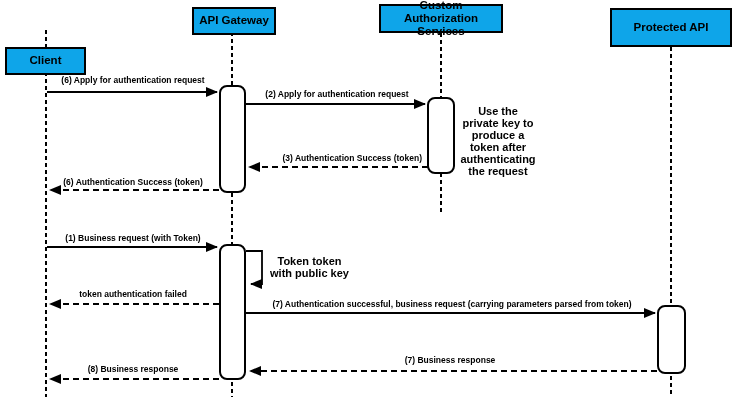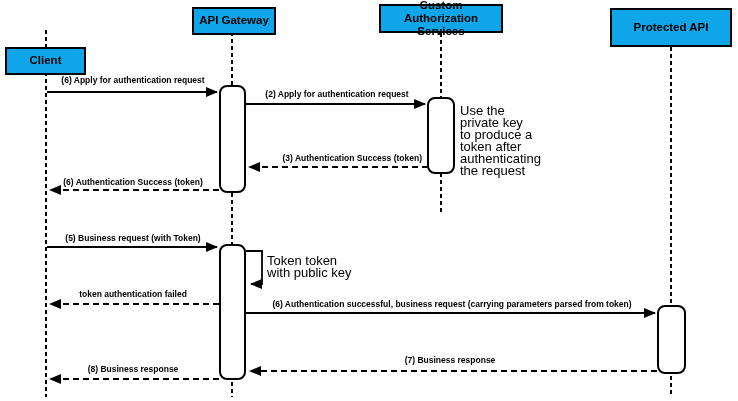--- a/index.html
+++ b/index.html
@@ -23,22 +23,22 @@
     padding:12px 2px;
   }
   .msg-label {
     position:absolute;
     font-size:8.5px; font-weight:bold;
     text-align:center; white-space:nowrap;
     line-height:11px;
   }
   .block-label {
     position:absolute;
-    font-size:13px; font-weight:normal;
-    text-align:left; line-height:12px;
+    font-size:11px; font-weight:bold;
+    text-align:center; line-height:12px;
   }
 </style>
 </head>
 <body>
 
 <div class="canvas">
 
   <svg width="738" height="401" viewBox="0 0 738 401">
     <defs>
       <marker id="arr" markerUnits="userSpaceOnUse" markerWidth="12" markerHeight="10" viewBox="0 0 12 10" refX="11" refY="5" orient="auto">
@@ -78,22 +78,22 @@
     <span>Custom Authorization Services</span>
   </div>
   <div class="actor" style="left:610px; top:8px; width:122px; height:39px;">
     <span>Protected API</span>
   </div>
 
   <div class="msg-label" style="left:47px; top:75px; width:172px;">(6) Apply for authentication request</div>
   <div class="msg-label" style="left:251px; top:89px; width:172px;">(2) Apply for authentication request</div>
   <div class="msg-label" style="left:252px; top:153px; width:170px;text-align:right;">(3) Authentication Success (token)</div>
   <div class="msg-label" style="left:48px; top:177px; width:170px;">(6) Authentication Success (token)</div>
-  <div class="msg-label" style="left:47px; top:233px; width:172px;">(5) Business request (with Token)</div>
+  <div class="msg-label" style="left:47px; top:233px; width:172px;">(1) Business request (with Token)</div>
   <div class="block-label" style="left:267px; top:255px; width:85px;">Token token with public key</div>
   <div class="msg-label" style="left:47px; top:289px; width:172px;">token authentication failed</div>
-  <div class="msg-label" style="left:250px; top:299px; width:404px;">(6) Authentication successful, business request (carrying parameters parsed from token)</div>
+  <div class="msg-label" style="left:250px; top:299px; width:404px;">(7) Authentication successful, business request (carrying parameters parsed from token)</div>
   <div class="msg-label" style="left:350px; top:355px; width:200px;">(7) Business response</div>
   <div class="msg-label" style="left:47px; top:364px; width:172px;text-align:center;">(8) Business response</div>
 
   <div class="block-label" style="left:460px; top:105px; width:76px;">Use the private key to produce a token after authenticating the request</div>
 
 </div>
 
 </body></html>

